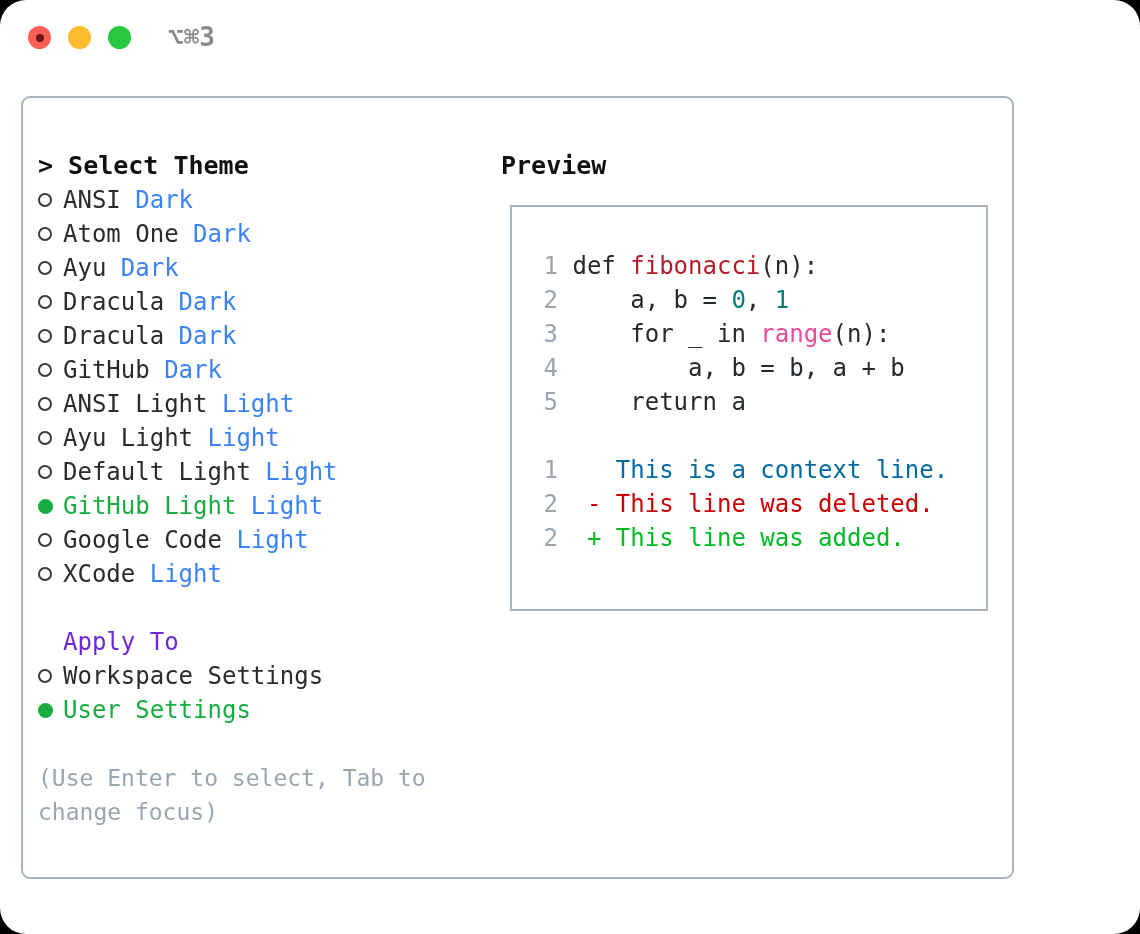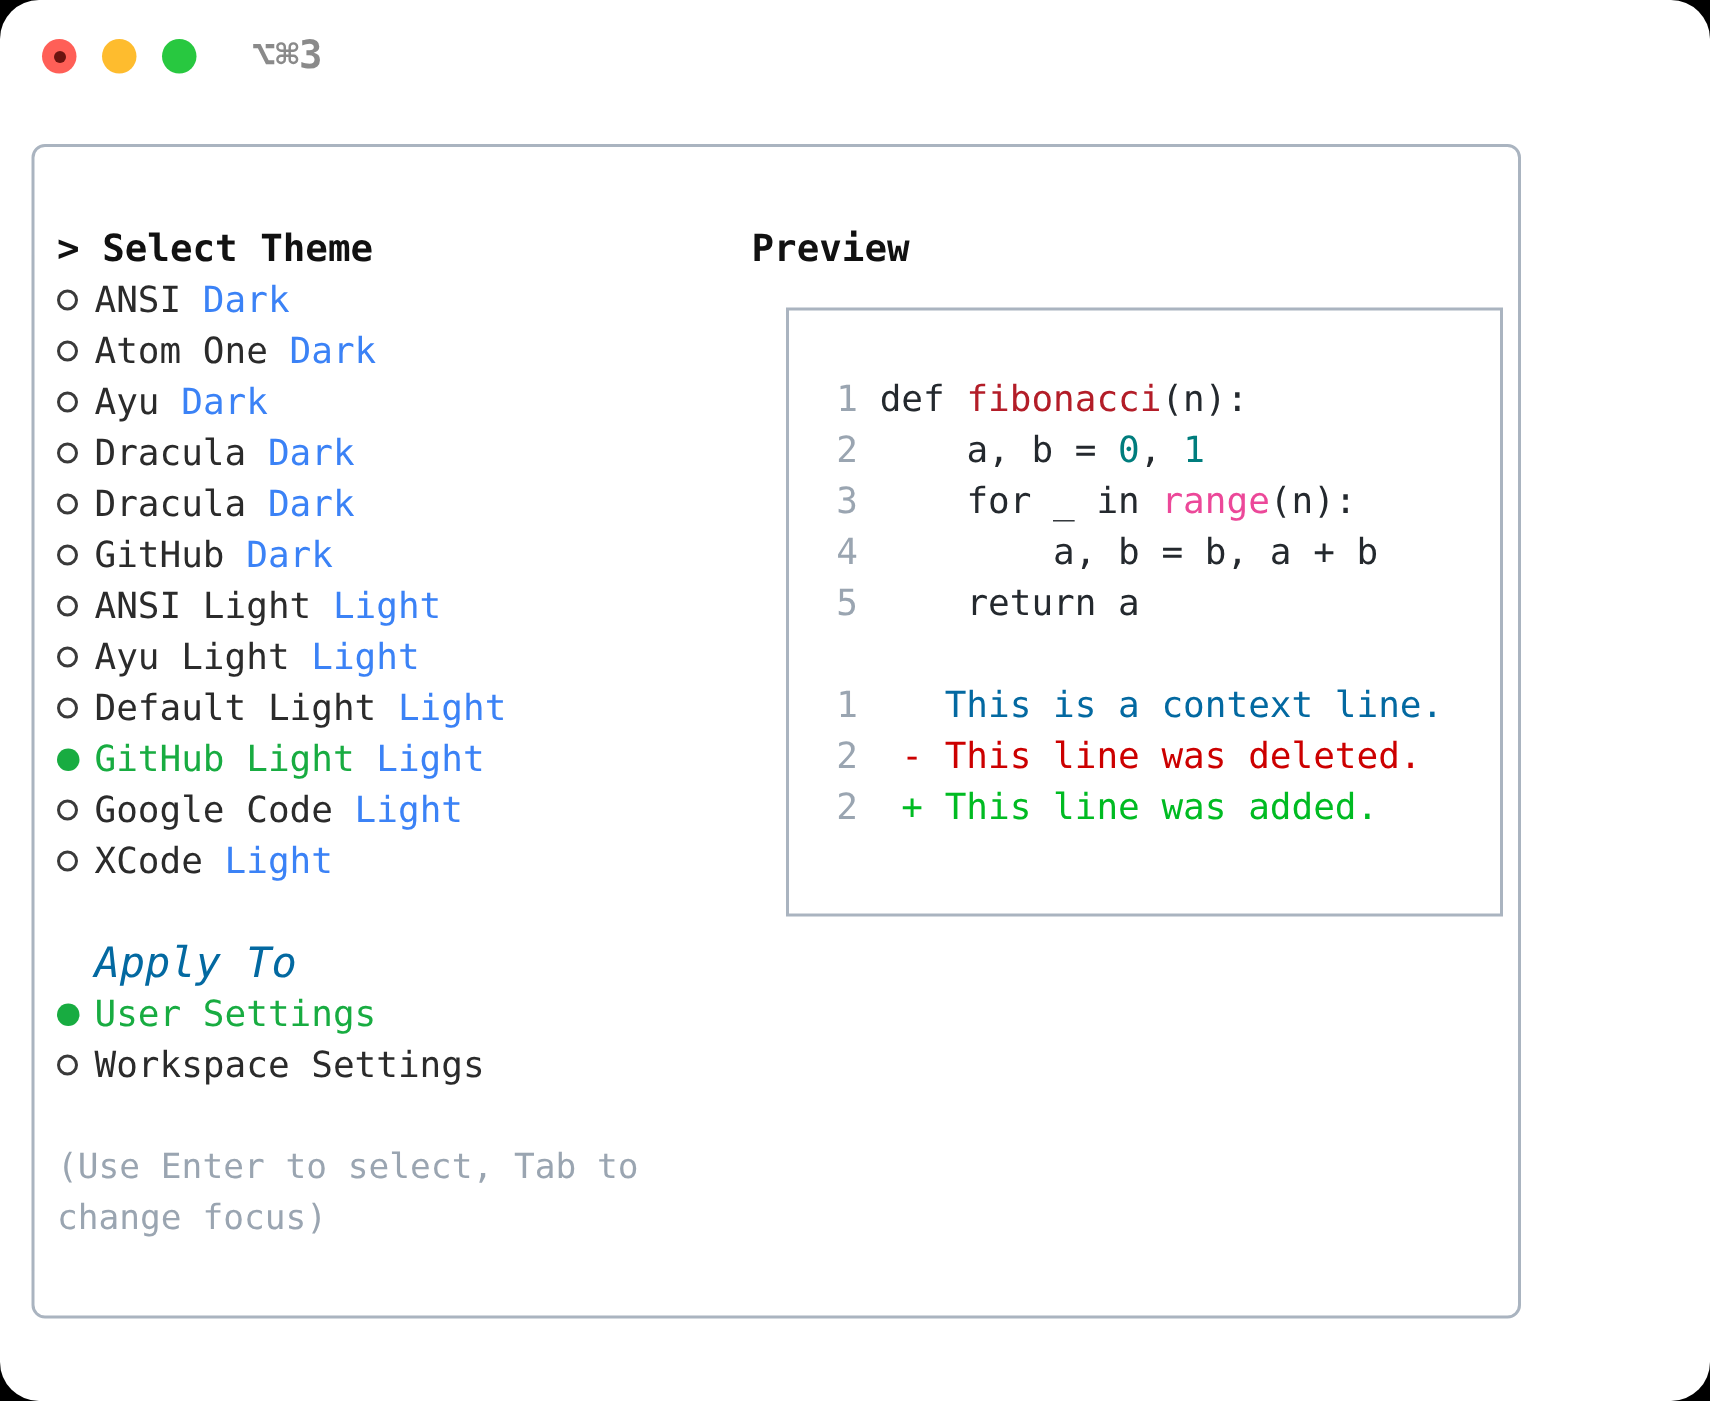--- a/index.html
+++ b/index.html
@@ -132,26 +132,25 @@
     background: #18ac41;
     display: inline-block;
   }
   .row .name { color: #2b2b2b; }
   .row.selected .name { color: #18ac41; }
   .row .suffix { color: #3b82f6; }
 
   .apply-label {
     height: 34px;
     line-height: 34px;
-    font-size: 28px;
-    color: #0369a1;
+    font-size: 24px;
+    color: #6d28d9;
     padding-left: 25px;
     white-space: pre;
     margin-top: 34px;
-    font-style: italic;
   }
   .hint {
     margin-top: 34px;
     font-size: 23px;
     line-height: 34px;
     color: #9aa5b1;
     width: 420px;
     white-space: pre-wrap;
   }
 
@@ -164,21 +163,20 @@
   }
   .preview-box {
     position: absolute;
     left: 9px;
     top: 56px;
     width: 478px;
     height: 406px;
     border: 2px solid #aab4c0;
     box-sizing: border-box;
     background: #ffffff;
-    margin-left: 14px;
   }
   .code {
     position: absolute;
     left: 20px;
     top: 42px;
     font-size: 24px;
     line-height: 34px;
     white-space: pre;
   }
   .cline { display: block; height: 34px; white-space: pre; }
@@ -224,22 +222,22 @@
           <div class="row"><span class="marker"><span class="dot-empty"></span></span><span class="name">GitHub</span><span class="suffix"> Dark</span></div>
           <div class="row"><span class="marker"><span class="dot-empty"></span></span><span class="name">ANSI Light</span><span class="suffix"> Light</span></div>
           <div class="row"><span class="marker"><span class="dot-empty"></span></span><span class="name">Ayu Light</span><span class="suffix"> Light</span></div>
           <div class="row"><span class="marker"><span class="dot-empty"></span></span><span class="name">Default Light</span><span class="suffix"> Light</span></div>
           <div class="row selected"><span class="marker"><span class="dot-filled"></span></span><span class="name">GitHub Light</span><span class="suffix"> Light</span></div>
           <div class="row"><span class="marker"><span class="dot-empty"></span></span><span class="name">Google Code</span><span class="suffix"> Light</span></div>
           <div class="row"><span class="marker"><span class="dot-empty"></span></span><span class="name">XCode</span><span class="suffix"> Light</span></div>
         </div>
       <div class="apply-label">Apply To</div>
       <div class="apply-list">
+          <div class="row"><span class="marker"><span class="dot-empty"></span></span><span class="name">Workspace Settings</span></div>
           <div class="row selected"><span class="marker"><span class="dot-filled"></span></span><span class="name">User Settings</span></div>
-          <div class="row"><span class="marker"><span class="dot-empty"></span></span><span class="name">Workspace Settings</span></div>
         </div>
       <div class="hint">(Use Enter to select, Tab to change focus)</div>
     </div>
 
     <div class="right-pane">
       <div class="pane-title">Preview</div>
       <div class="preview-box">
         <div class="code"><span class="cline"><span class="gutter">1</span><span class="ctext"> </span><span class="ctext">def </span><span class="tok-fn">fibonacci</span><span class="ctext">(n):</span></span><span class="cline"><span class="gutter">2</span><span class="ctext"> </span><span class="ctext">    a, b = </span><span class="tok-num">0</span><span class="ctext">, </span><span class="tok-num">1</span></span><span class="cline"><span class="gutter">3</span><span class="ctext"> </span><span class="ctext">    for _ in </span><span class="tok-call">range</span><span class="ctext">(n):</span></span><span class="cline"><span class="gutter">4</span><span class="ctext"> </span><span class="ctext">        a, b = b, a + b</span></span><span class="cline"><span class="gutter">5</span><span class="ctext"> </span><span class="ctext">    return a</span></span><span class="spacer"></span><span class="cline"><span class="gutter">1</span><span class="diff-ctx">    This is a context line.</span></span><span class="cline"><span class="gutter">2</span><span class="diff-del">  - This line was deleted.</span></span><span class="cline"><span class="gutter">2</span><span class="diff-add">  + This line was added.</span></span></div>
       </div>
     </div>

